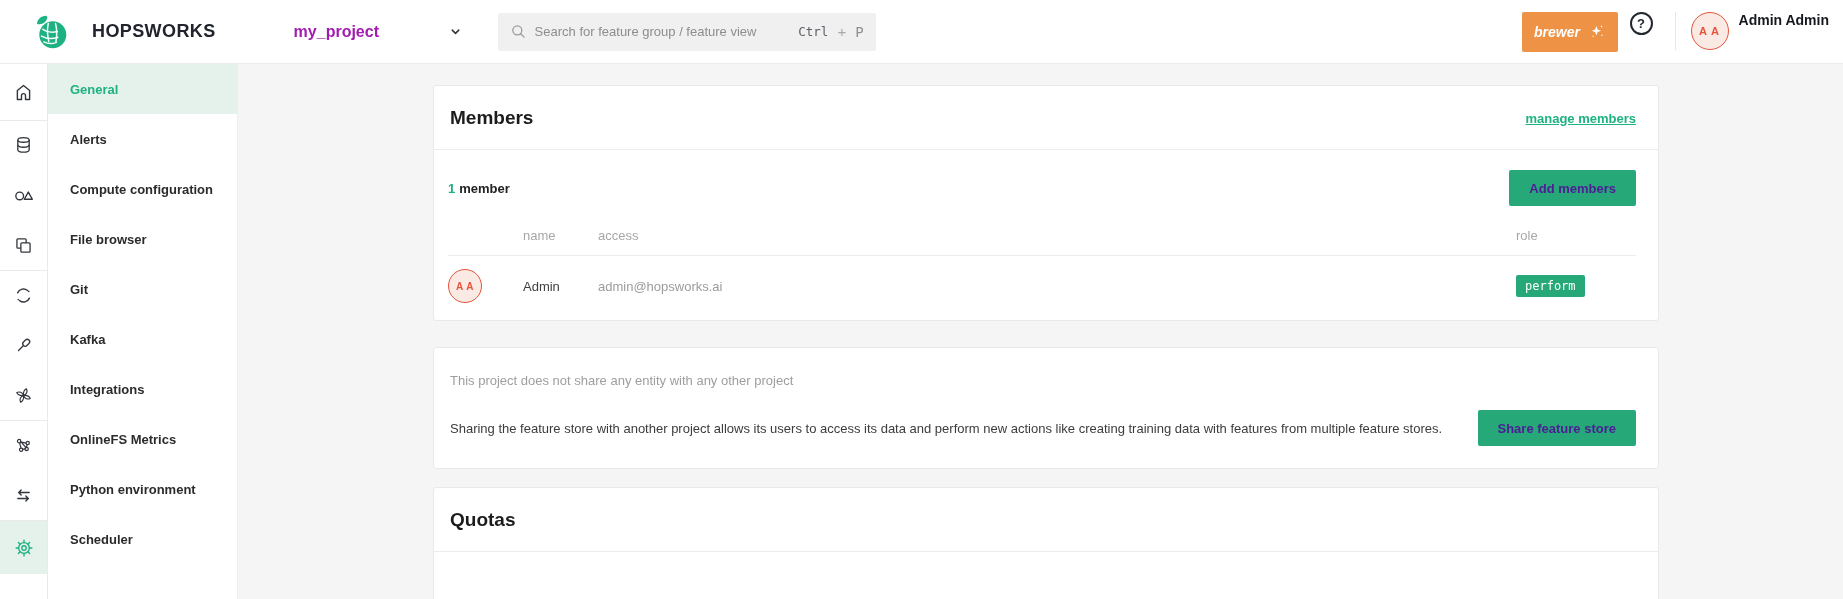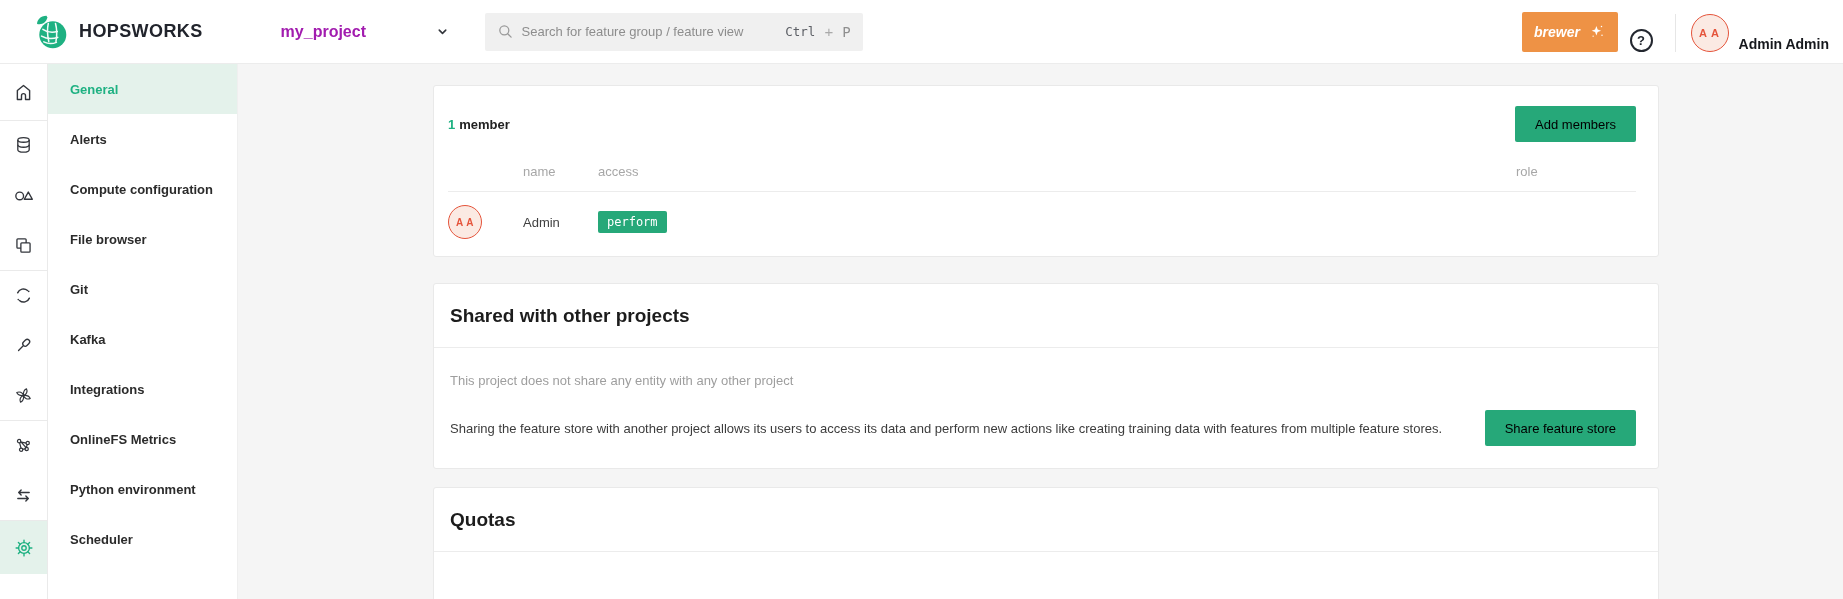--- a/index.html
+++ b/index.html
@@ -3,34 +3,34 @@
 <meta charset="utf-8">
 <style>
   * { margin:0; padding:0; box-sizing:border-box; }
   html,body { width:1843px; height:599px; overflow:hidden; background:#fff;
               font-family:"Liberation Sans", sans-serif; }
   .mono { font-family:"DejaVu Sans Mono", monospace; }
 
   
   .navbar { height:64px; display:flex; align-items:center; background:#fff;
             border-bottom:1px solid #ececec; padding:0 14px 0 33px; position:relative; z-index:5; }
-  .brand { display:flex; align-items:center; gap:10px; cursor:pointer; }
+  .brand { display:flex; align-items:center; gap:23px; cursor:pointer; }
   .brand-text { font-size:18px; font-weight:800; letter-spacing:.4px; color:#21242c; }
   .project-select { display:flex; align-items:center; justify-content:space-between;
                     width:168px; margin-left:78px; cursor:pointer; }
   .project-name { font-size:16px; font-weight:700; color:#a21caf; }
   .search { position:relative; margin-left:36px; width:378px; height:38px; background:#f0f0f0;
             border-radius:2px; display:flex; align-items:center; padding:0 12px; }
   .search input { flex:1; border:none; outline:none; background:transparent; font-size:13px;
                   color:#444; margin-left:8px; font-family:"Liberation Sans", sans-serif; }
   .search input::placeholder { color:#8d8d8d; }
   .shortcut { display:flex; align-items:center; gap:9px; color:#5d6066; font-size:12.5px; }
   .shortcut .plus { color:#a9a9a9; font-size:15px; }
   .shortcut .key-p { color:#8f8f8f; font-size:14px; }
-  .nav-right { margin-left:auto; display:flex; align-items:flex-end; }
+  .nav-right { margin-left:auto; display:flex; align-items:flex-start; }
   .brewer-btn { width:96px; height:40px; background:#EE9245; border:none; border-radius:2px;
                 color:#fff; font-size:14px; font-weight:700; font-style:italic;
                 display:flex; align-items:center; justify-content:center; gap:7px; cursor:pointer;
                 font-family:"Liberation Sans", sans-serif; }
   .help-circle { width:23px; height:23px; border:2px solid #23272f; border-radius:50%;
                  display:flex; align-items:center; justify-content:center;
                  font-size:13px; font-weight:700; color:#23272f; margin-left:12px; cursor:pointer; }
   .vdiv { width:1px; height:38px; background:#e6e6e6; margin:0 15px 0 22px; }
   .avatar { width:38px; height:38px; border-radius:50%; background:#FBEAE3; border:1.5px solid #E5543B;
             display:flex; align-items:center; justify-content:center; color:#E5543B;
@@ -50,22 +50,22 @@
   .menu-item.active { background:#E4F2EB; color:#1EB182; }
 
   
   .content { flex:1; background:#f5f5f5; overflow:hidden; }
   .card { width:1226px; margin-left:195px; background:#fff; border:1px solid #e9e9e9;
           border-radius:3px; }
   .card-header { display:flex; align-items:center; justify-content:space-between;
                  padding:21px 22px 20px 16px; border-bottom:1px solid #ececec; }
   .card-title { font-size:19px; font-weight:700; color:#1c1c1c; }
   .link-green { color:#1EB182; font-size:13px; font-weight:700; text-decoration:underline; cursor:pointer; }
-  .btn-green { background:#26A879; color:#000000; border:none; border-radius:2px; height:36px;
-               padding:0 20px; font-size:13px; font-weight:400; cursor:pointer;
+  .btn-green { background:#26A879; color:#4c1d95; border:none; border-radius:2px; height:36px;
+               padding:0 20px; font-size:13px; font-weight:700; cursor:pointer;
                font-family:"Liberation Sans", sans-serif; }
 
   .members-card { margin-top:21px; }
   .members-body { padding:0 22px 0 14px; }
   .count-row { display:flex; align-items:center; justify-content:space-between; padding-top:20px;gap:11px; }
   .count-text { font-size:13px; font-weight:700; color:#222; }
   .count-text .num { color:#1EB182; margin-right:4px; }
   .tbl-head { display:flex; align-items:center; color:#a7a7a7; font-size:13px;
               padding:22px 0 12px; border-bottom:1px solid #ececec; }
   .tbl-row { display:flex; align-items:center; padding:13px 0 17px; }
@@ -255,51 +255,53 @@
         <span>Python environment</span>
       </div>
     <div class="menu-item">
         <span>Scheduler</span>
       </div>
   </nav>
 
   <main class="content">
 
     <section class="card members-card">
+      <div class="card-header">
+        <h2 class="card-title">Members</h2>
+        <a class="link-green">manage members</a>
+      </div>
       <div class="members-body">
         <div class="count-row">
           <div class="count-text">
             <span class="num">1</span><span>member</span>
           </div>
           <button class="btn-green">Add members</button>
         </div>
         <div class="tbl-head">
           <div class="col-avatar"></div>
           <div class="col-name">name</div>
           <div class="col-email">access</div>
           <div class="col-role">role</div>
         </div>
         <div class="tbl-row">
           <div class="col-avatar">
             <div class="row-avatar">
               <span>A A</span>
             </div>
           </div>
           <div class="col-name cell-name">Admin</div>
+          <div class="col-email cell-email">admin@hopsworks.ai</div>
           <div class="col-role">
             <span class="badge mono">perform</span>
           </div>
         </div>
       </div>
     </section>
 
     <section class="card shared-card">
-      <div class="card-header">
-        <h2 class="card-title">Shared with other projects</h2>
-      </div>
       <div class="shared-body">
         <div class="empty-text">This project does not share any entity with any other project</div>
         <div class="share-row">
           <div class="share-desc">Sharing the feature store with another project allows its users to access its data and perform new actions like creating training data with features from multiple feature stores.</div>
           <button class="btn-green">Share feature store</button>
         </div>
       </div>
     </section>
 
     <section class="card quotas-card">

